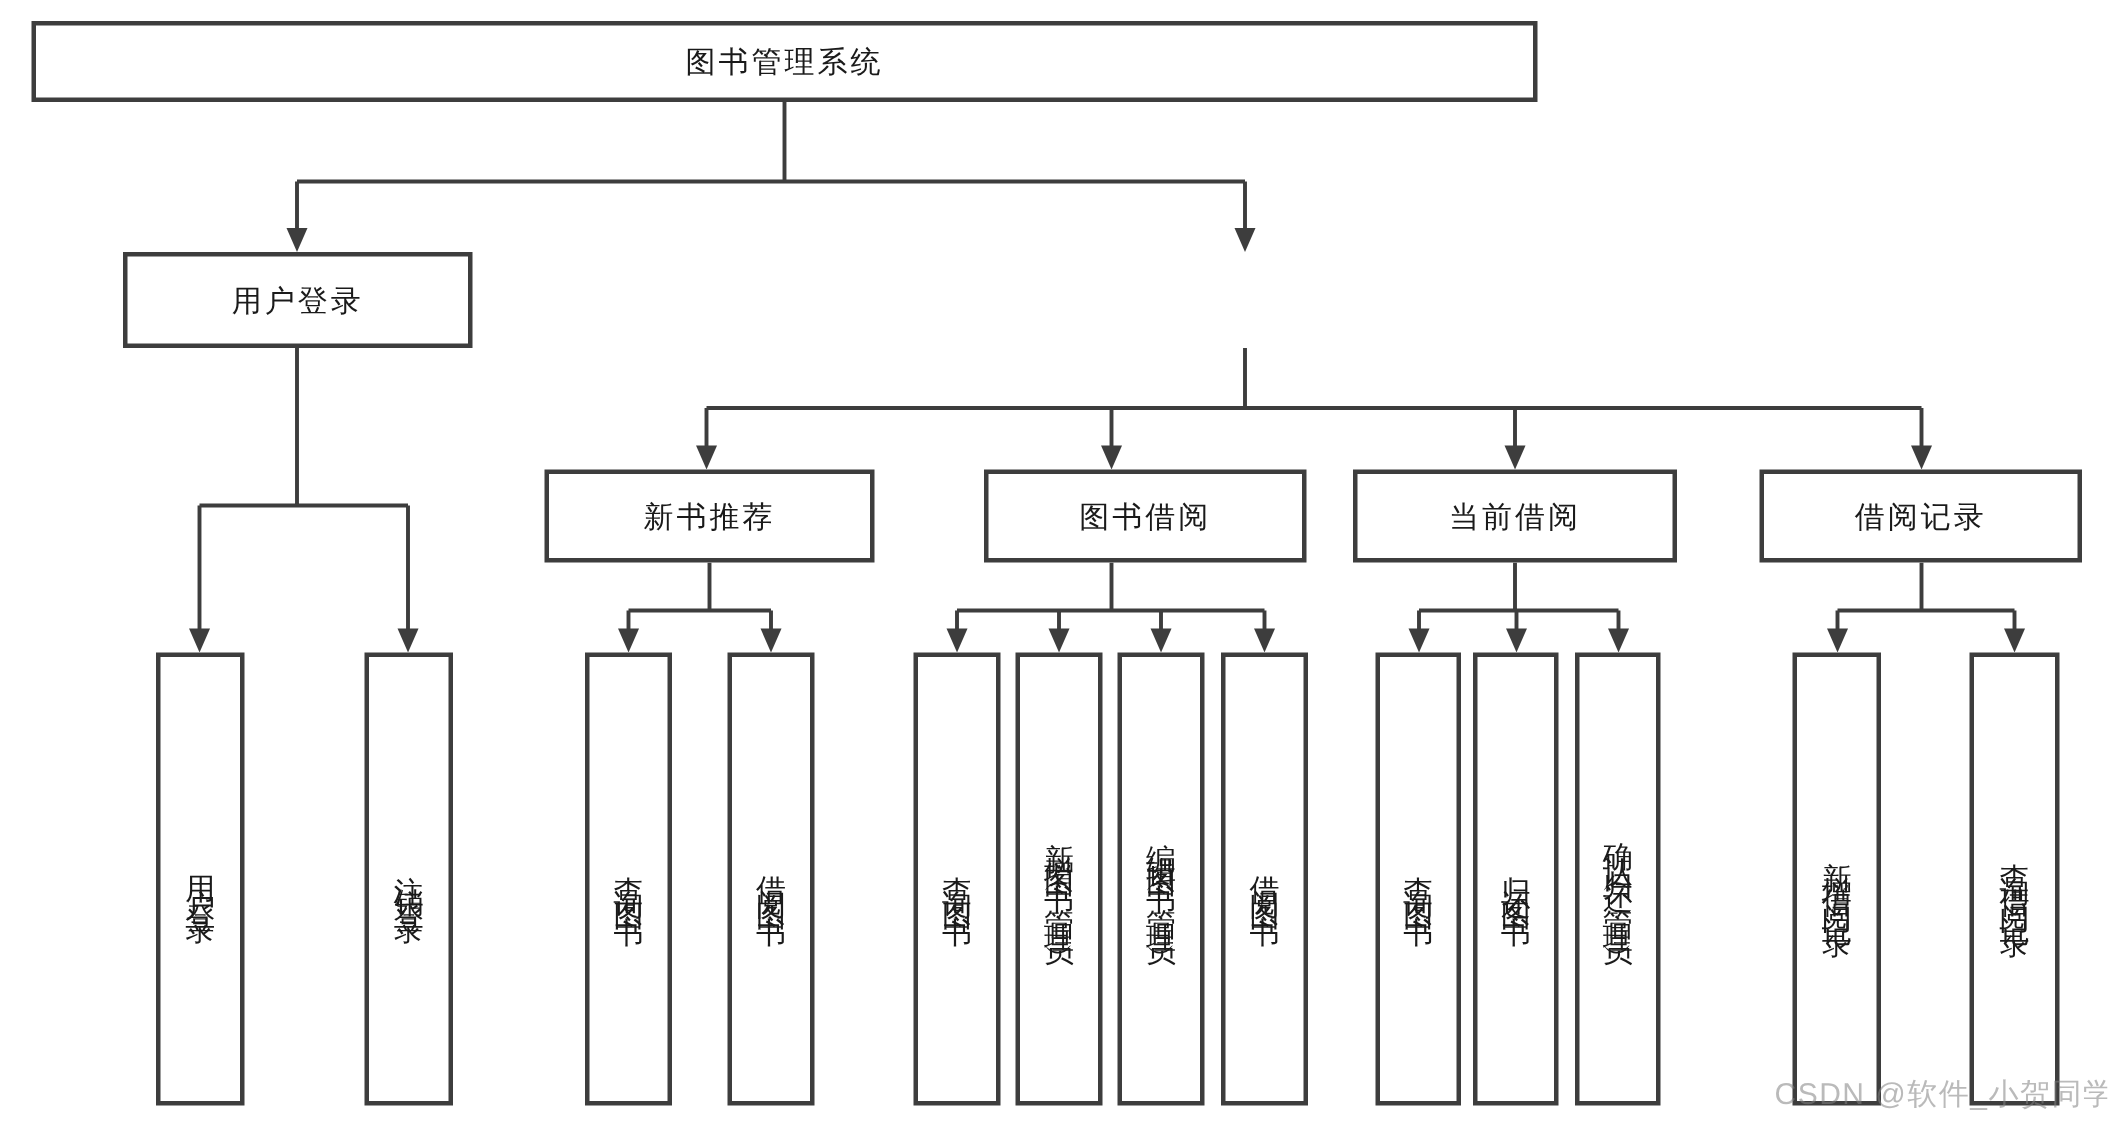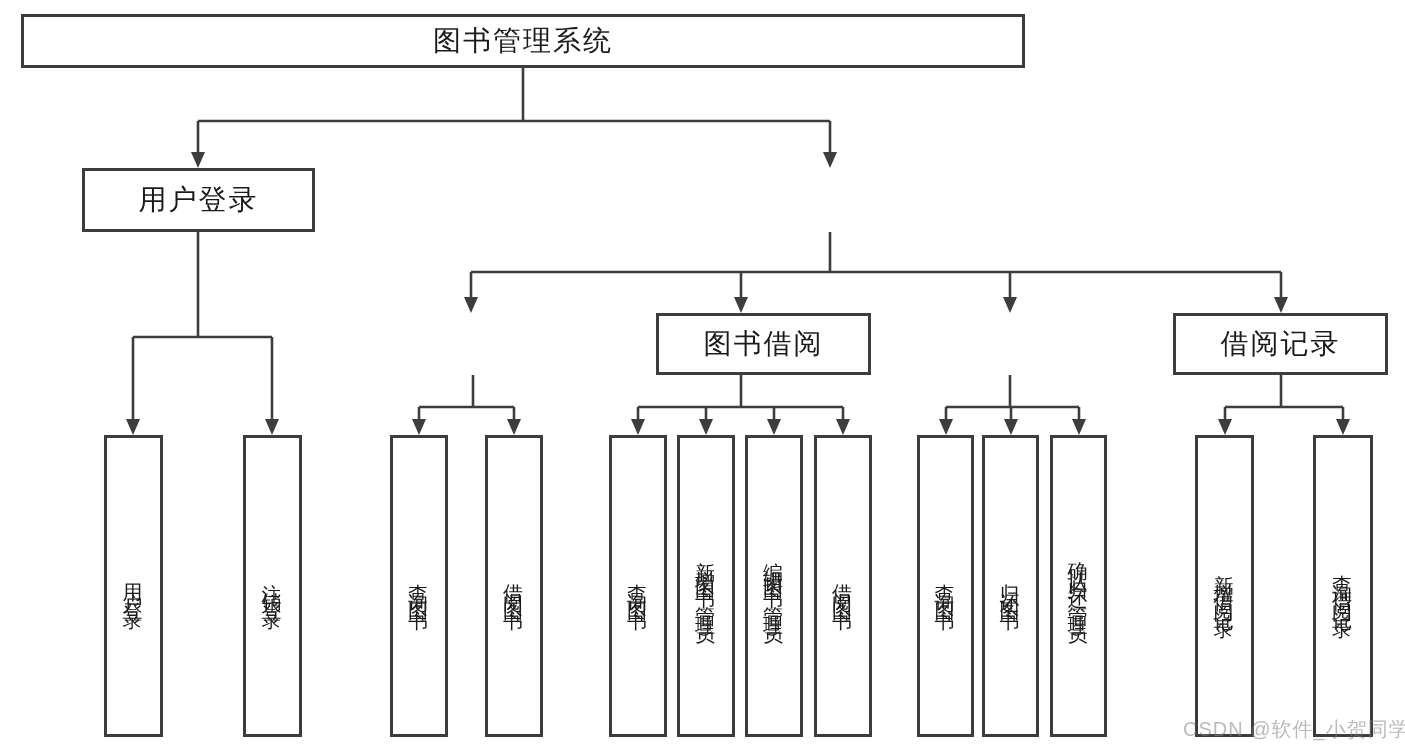--- a/index.html
+++ b/index.html
@@ -9,21 +9,21 @@
     background:#ffffff;
     font-family:"Liberation Sans","DejaVu Sans",sans-serif;
     color:#1a1a1a;
     overflow:hidden;
   }
   .hbox{
     position:absolute;
     border:3px solid #3d3d3d;
     background:#ffffff;
     display:flex;align-items:center;justify-content:center;
-    font-size:28px;letter-spacing:2px;
+    font-size:20px;letter-spacing:2px;
     box-sizing:border-box;
   }
   .vbox{
     position:absolute;
     border:3px solid #3d3d3d;
     background:#ffffff;
     display:flex;align-items:center;justify-content:center;
     box-sizing:border-box;
   }
   .vtext{
@@ -95,22 +95,28 @@
   </svg>
 
   <div class="hbox" style="left:21px;top:14px;width:1004px;height:54px;">
     <span>图书管理系统</span>
   </div>
 
   <div class="hbox" style="left:82px;top:168px;width:233px;height:64px;">
     <span>用户登录</span>
   </div>
 
+  <div class="hbox" style="left:363px;top:313px;width:220px;height:62px;">
+    <span>新书推荐</span>
+  </div>
   <div class="hbox" style="left:633px;top:313px;width:215px;height:62px;margin-left:23px;">
     <span>图书借阅</span>
+  </div>
+  <div class="hbox" style="left:902px;top:313px;width:216px;height:62px;">
+    <span>当前借阅</span>
   </div>
   <div class="hbox" style="left:1173px;top:313px;width:215px;height:62px;justify-content:center;">
     <span>借阅记录</span>
   </div>
 
   <div class="vbox" style="left:104px;top:435px;width:59px;height:302px;">
     <span class="vtext">用户登录</span>
   </div>
   <div class="vbox" style="left:243px;top:435px;width:59px;height:302px;">
     <span class="vtext">注销登录</span>

